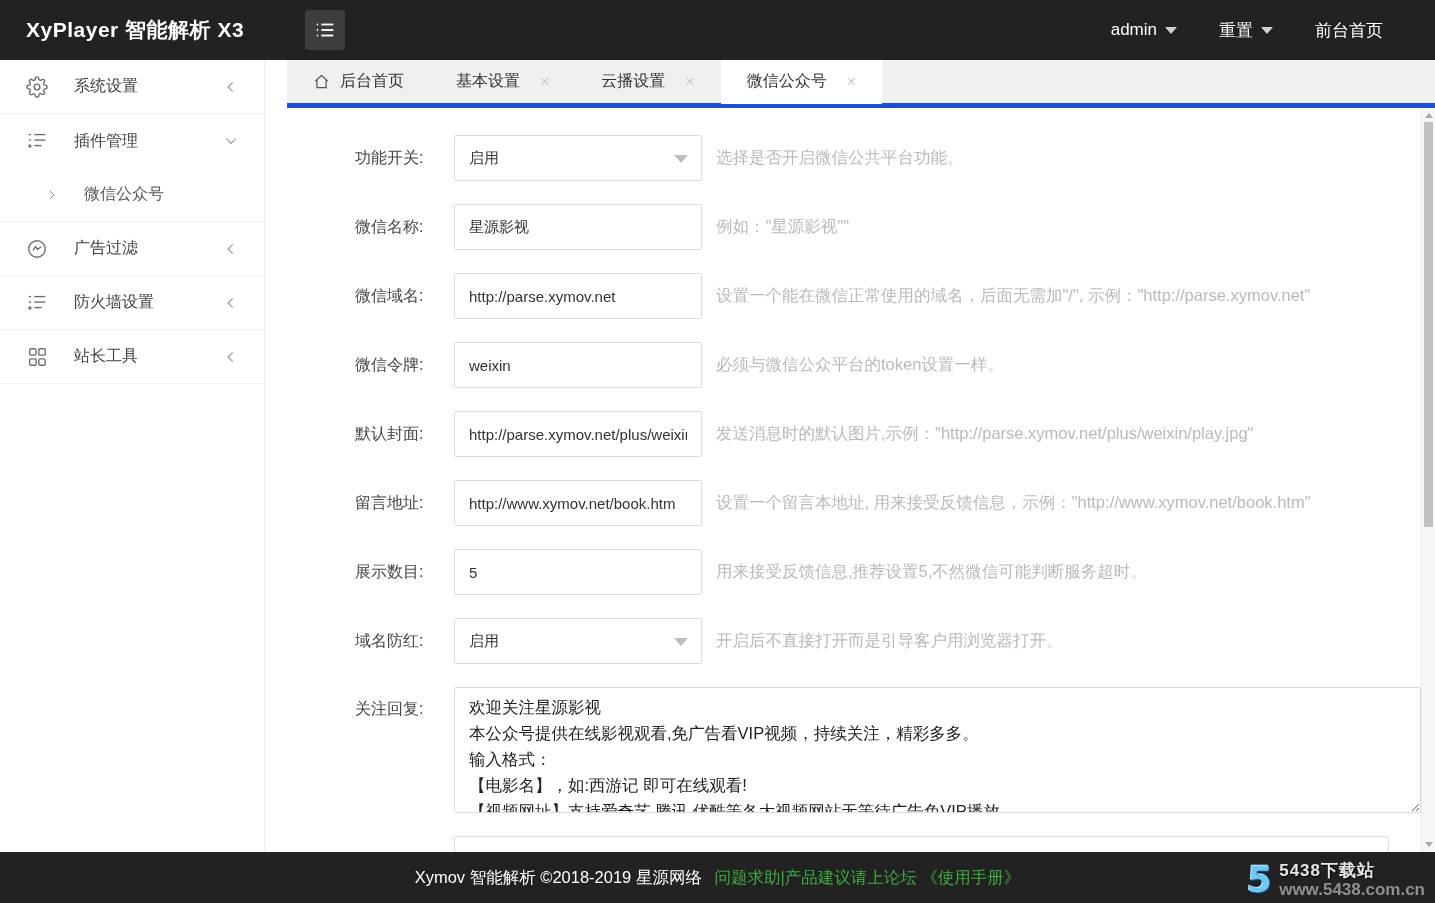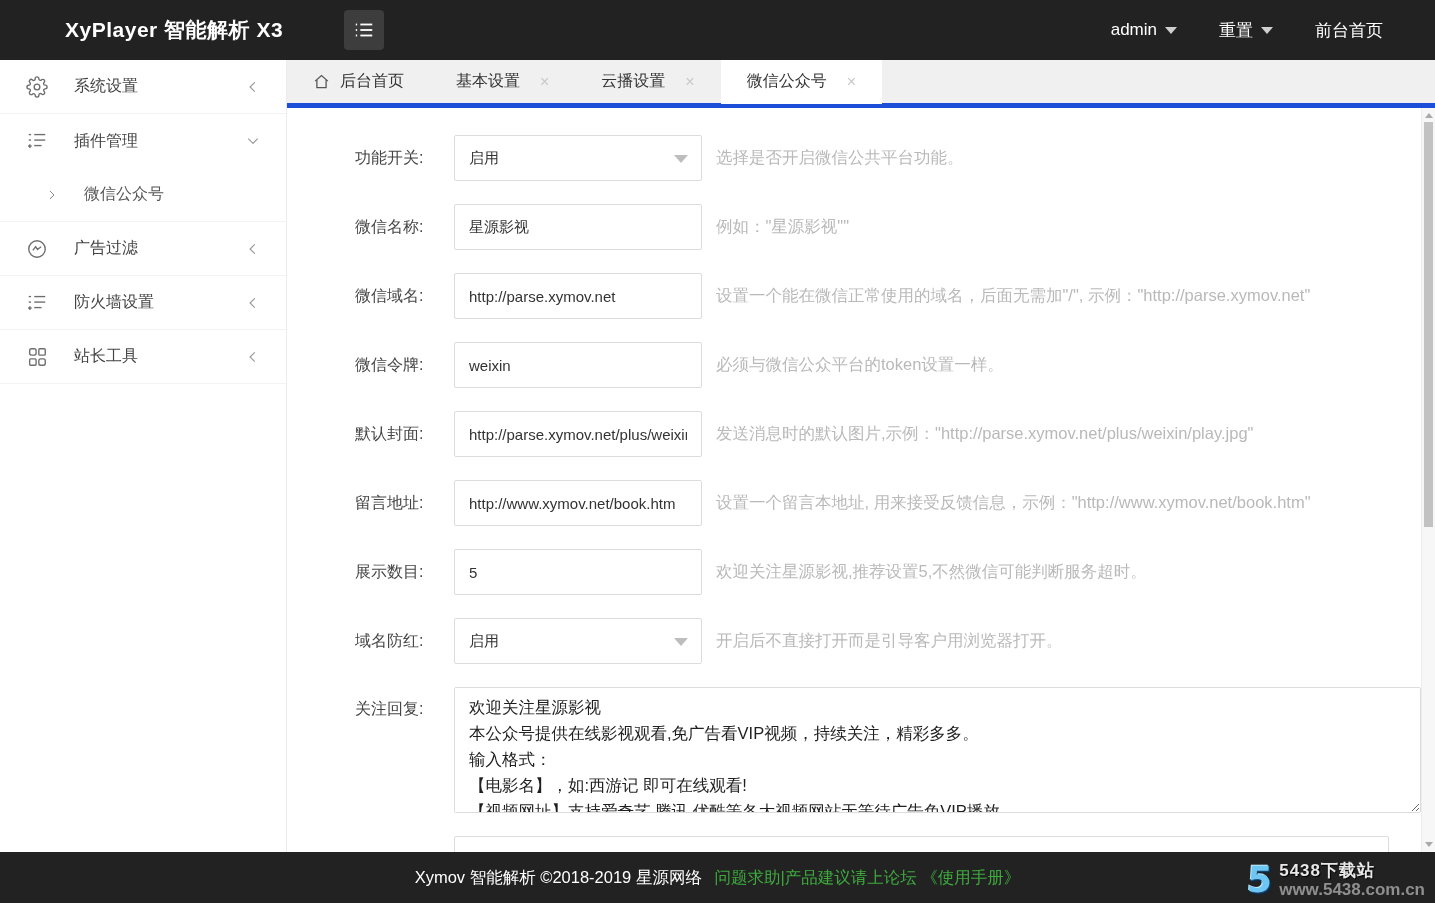--- a/index.html
+++ b/index.html
@@ -6,31 +6,31 @@
   html,body { background:#555; }
   .app {
     position:relative; width:1435px; height:903px; overflow:hidden;
     background:#fff; font-family:"Liberation Sans","DejaVu Sans",sans-serif;
   }
   
   .topbar {
     position:absolute; top:0; left:0; width:1435px; height:60px;
     background:#222; display:flex; align-items:center; z-index:30;
   }
-  .brand { color:#fff; font-size:21px; font-weight:bold; padding-left:26px; width:305px; letter-spacing:.5px;margin-left:39px; }
+  .brand { color:#fff; font-size:21px; font-weight:bold; padding-left:26px; width:305px; letter-spacing:.5px; }
   .menu-toggle {
     width:40px; height:40px; background:#3d3d3d; border:none; border-radius:4px;
     display:flex; align-items:center; justify-content:center; cursor:pointer;
   }
   .topbar-right { margin-left:auto; display:flex; align-items:center; gap:42px; padding-right:52px; }
   .top-item { color:#fff; font-size:17px; display:flex; align-items:center; gap:8px; cursor:pointer; }
   .caret-down { width:0; height:0; border-left:6px solid transparent; border-right:6px solid transparent; border-top:7px solid #cfcfcf; display:inline-block; }
   
   .sidebar {
-    position:absolute; top:60px; left:0; width:287px; bottom:51px;
+    position:absolute; top:60px; left:0; width:265px; bottom:51px;
     background:#fff; border-right:1px solid #ececec; z-index:10;
   }
   .side-item {
     height:54px; display:flex; align-items:center;
     padding:0 26px; color:#444; font-size:16px; cursor:pointer;
     border-bottom:1px solid #f3f3f3;
   }
   .side-item.no-border { border-bottom:none; }
   .side-item .s-icon { width:22px; height:22px; margin-right:26px; flex:0 0 22px; }
   .side-item .chev { margin-left:auto; width:14px; height:14px; }
@@ -304,21 +304,21 @@
 
       <div class="form-row">
         <span class="form-label">留言地址:</span>
         <input class="ctl" value="http://www.xymov.net/book.htm" style="">
         <span class="help">设置一个留言本地址, 用来接受反馈信息，示例："http://www.xymov.net/book.htm"</span>
       </div>
 
       <div class="form-row">
         <span class="form-label">展示数目:</span>
         <input class="ctl" value="5" style="">
-        <span class="help">欢迎关注星源影视,推荐设置5,不然微信可能判断服务超时。</span>
+        <span class="help">用来接受反馈信息,推荐设置5,不然微信可能判断服务超时。</span>
       </div>
 
       <div class="form-row">
         <span class="form-label">域名防红:</span>
         <div class="ctl select">
           <span>启用</span>
           <span class="sel-caret"></span>
         </div>
         <span class="help">开启后不直接打开而是引导客户用浏览器打开。</span>
       </div>

